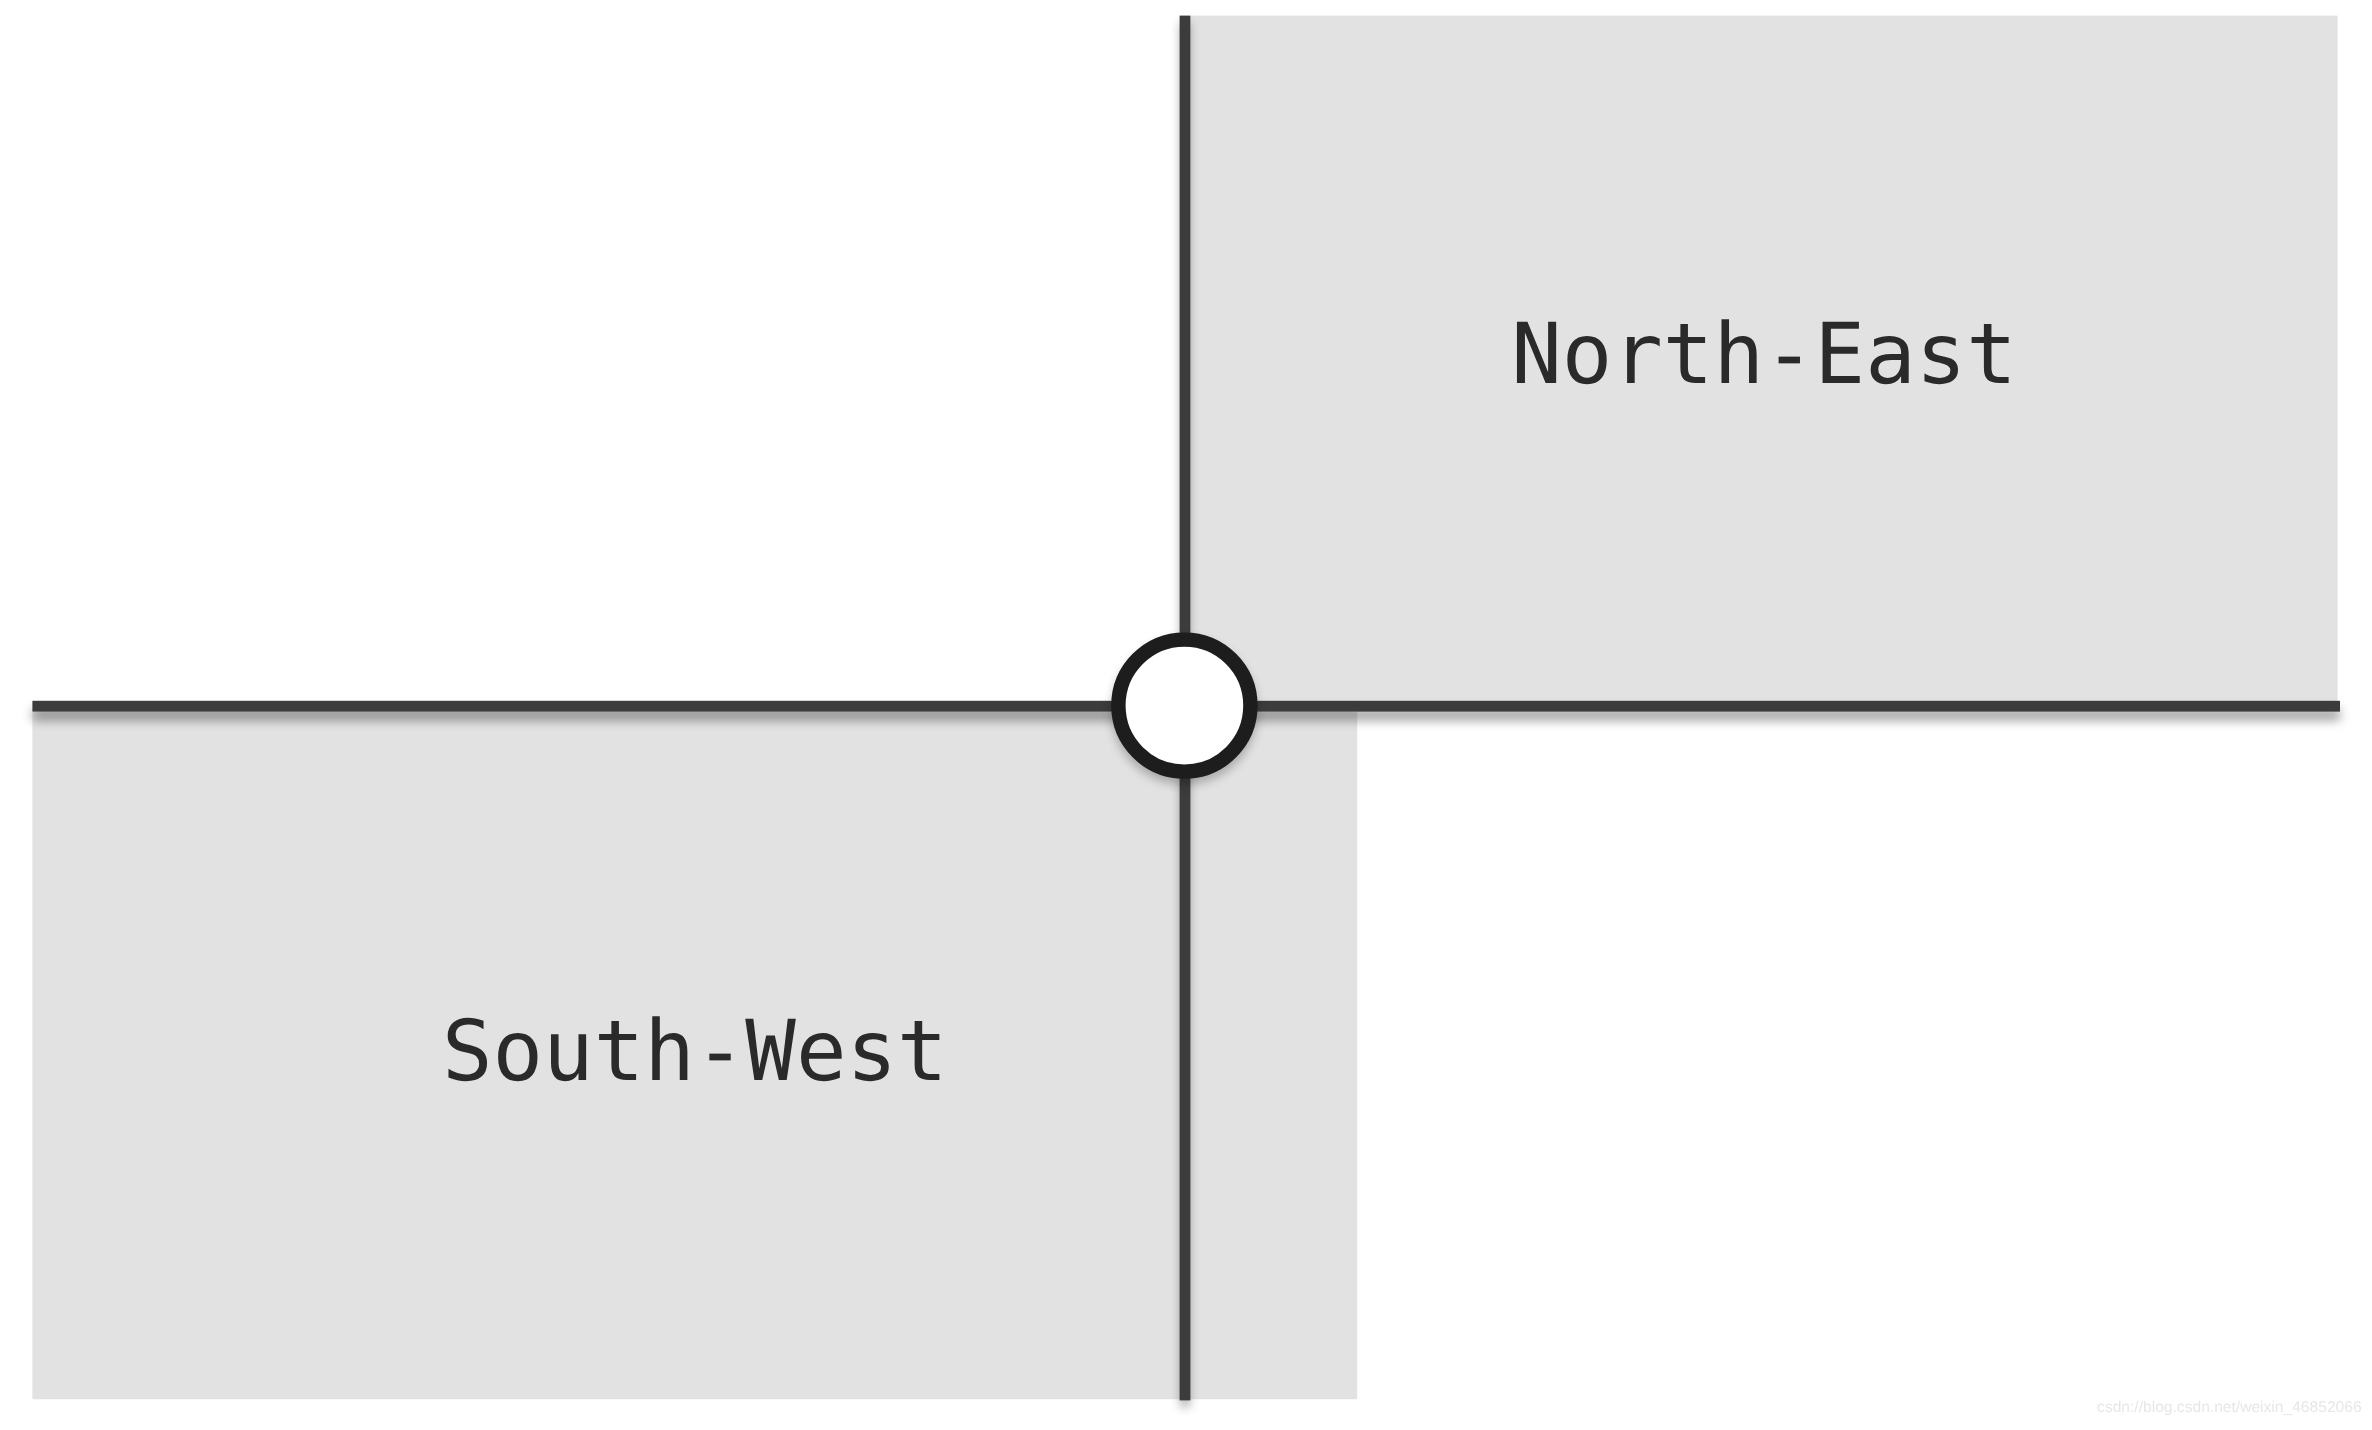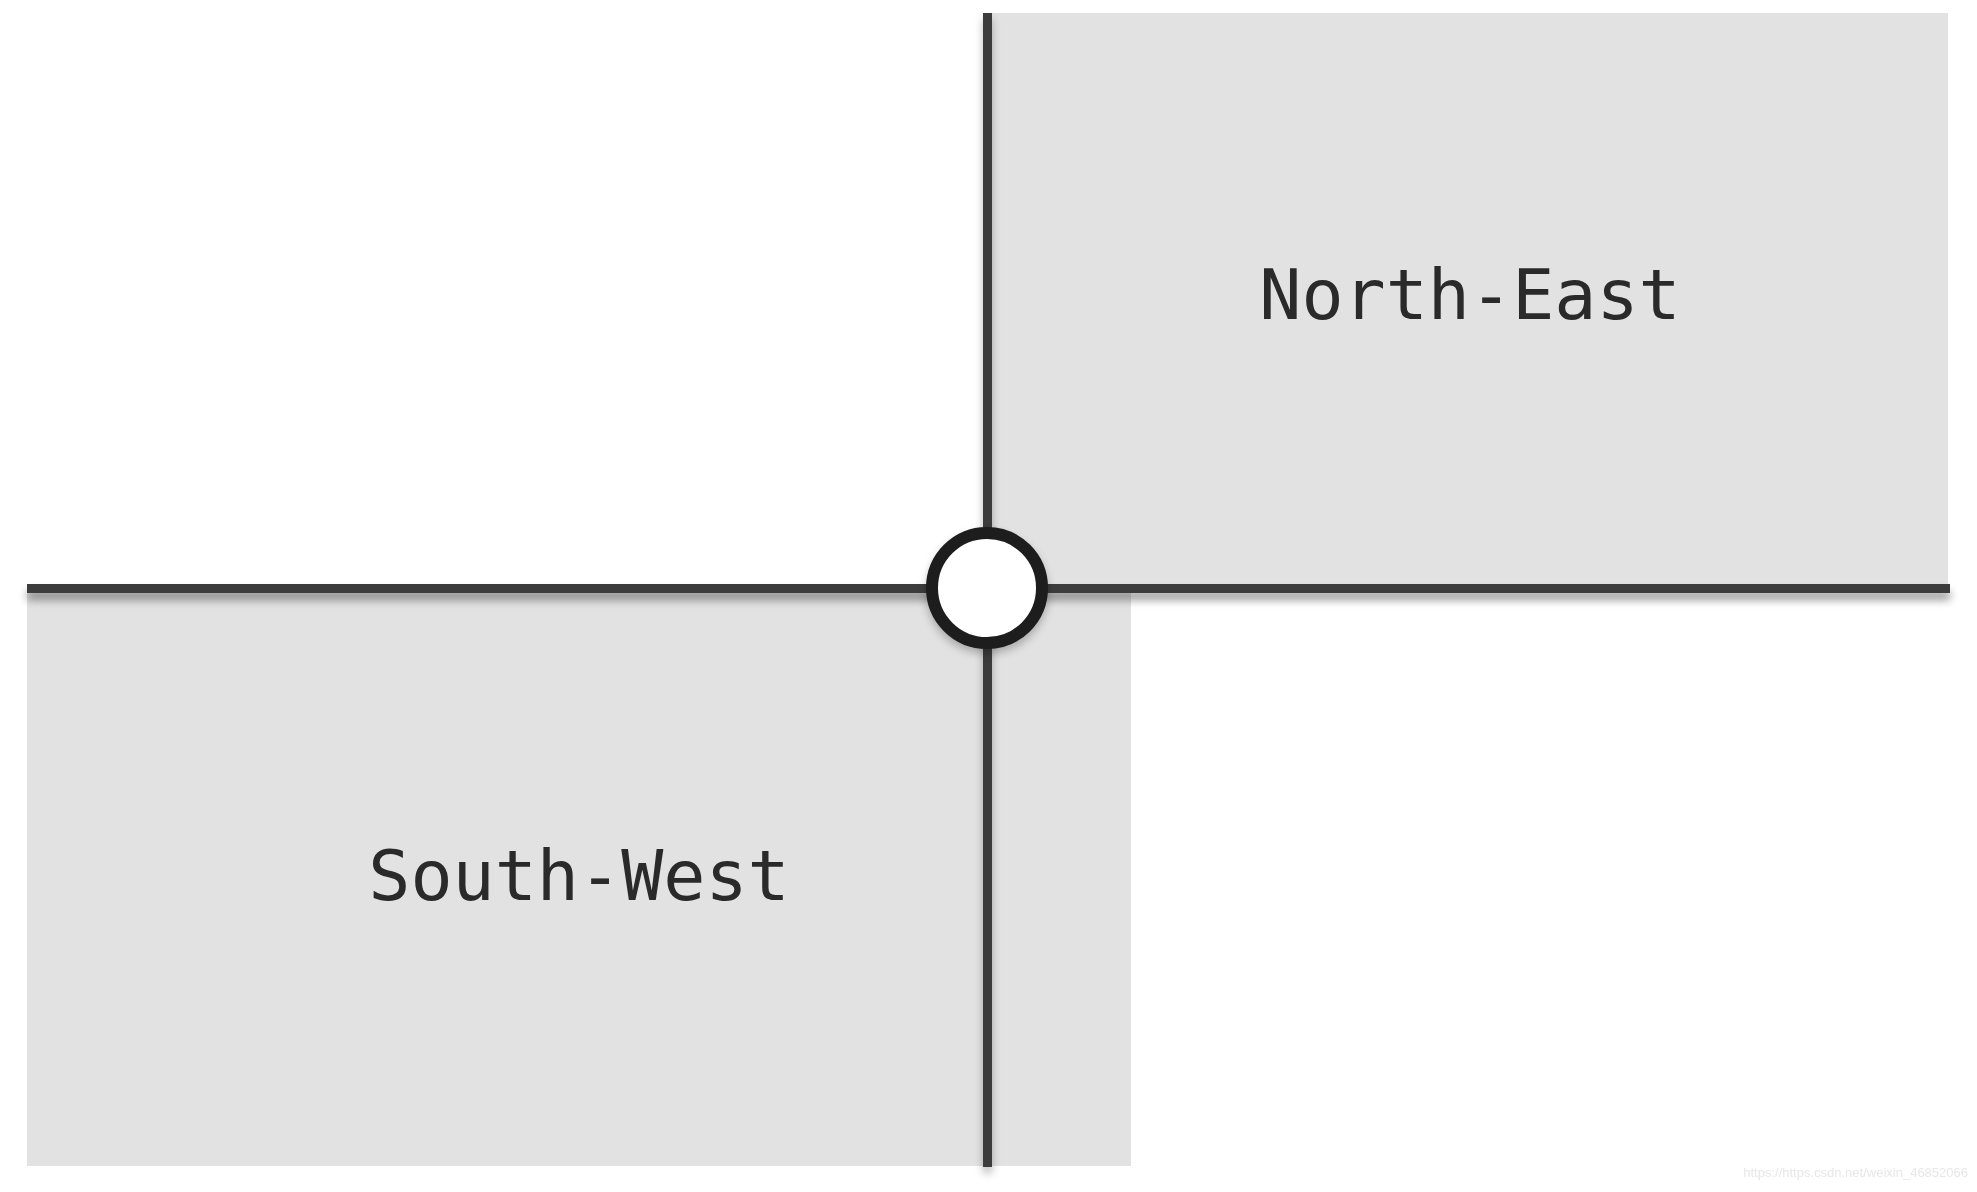--- a/index.html
+++ b/index.html
@@ -99,15 +99,15 @@
   <div class="quadrant quadrant-sw">
     <span class="quadrant-label">South-West</span>
   </div>
 
   <div class="axis-line axis-horizontal"></div>
 
   <div class="axis-line axis-vertical"></div>
 
   <div class="origin-node"></div>
 
-  <div class="watermark">https://https.csdn.net/weixin_46852066</div>
+  <div class="watermark">csdn://blog.csdn.net/weixin_46852066</div>
 
 </div>
 
 </body></html>

